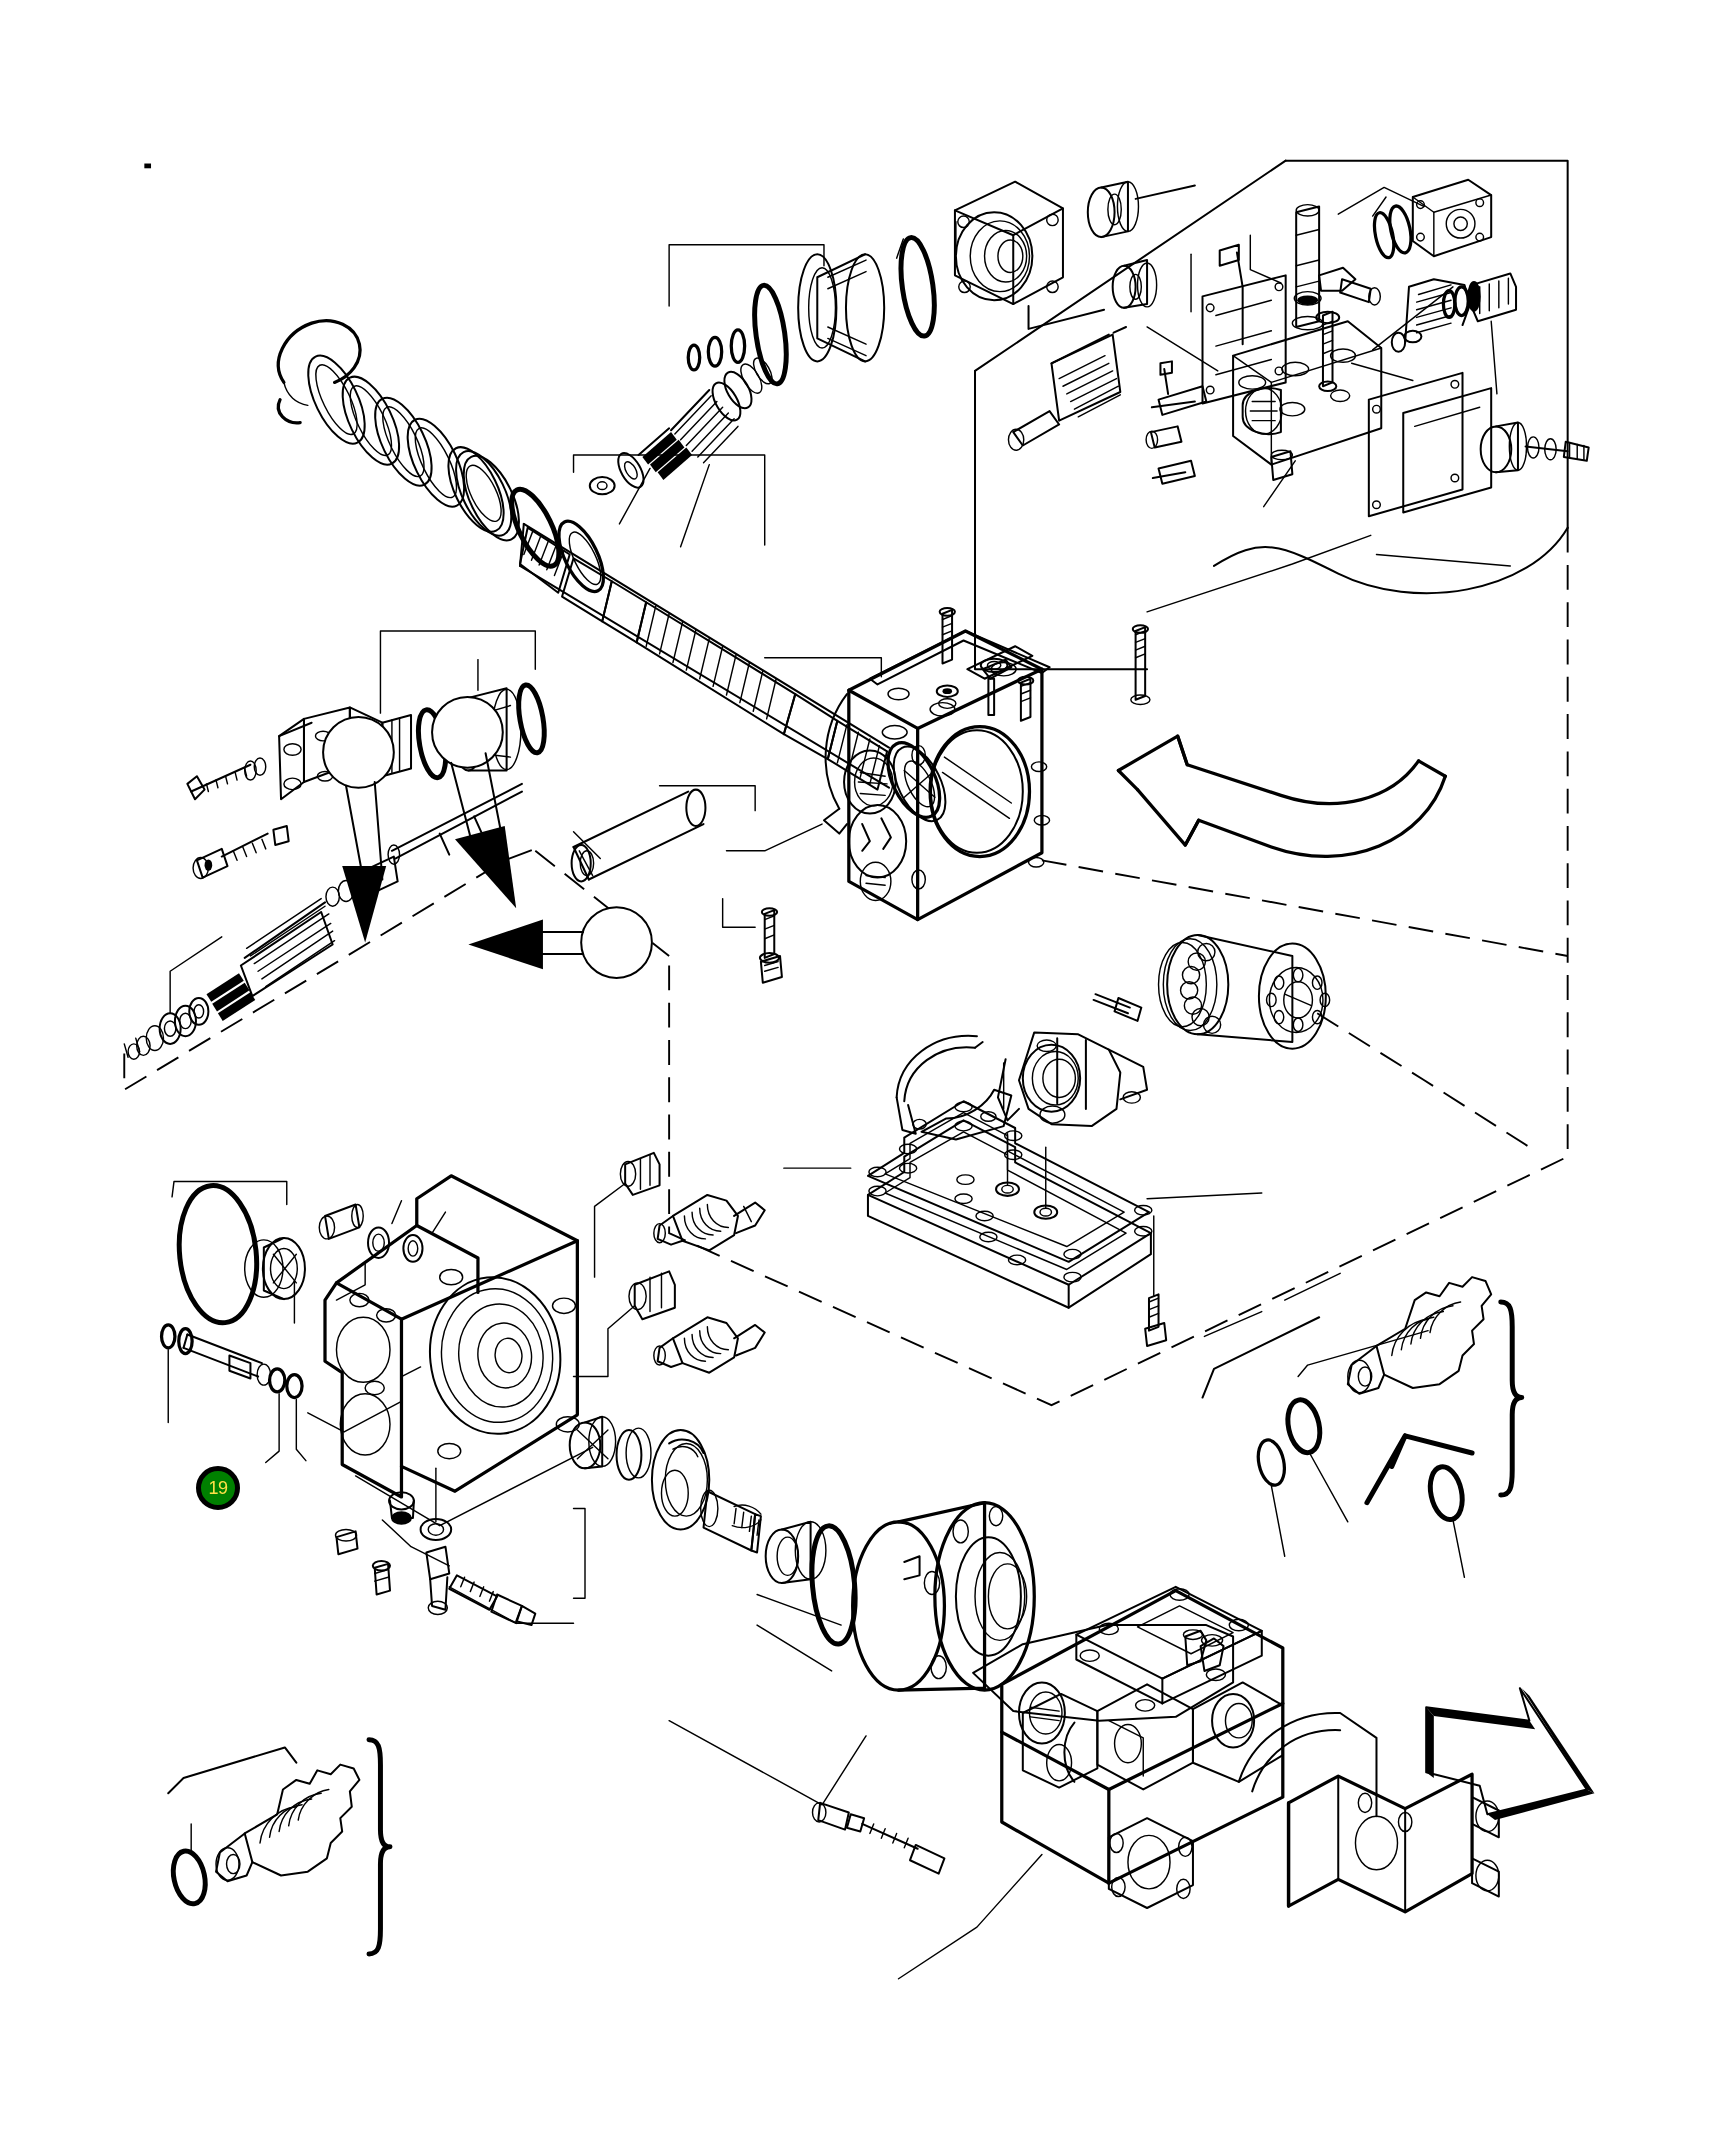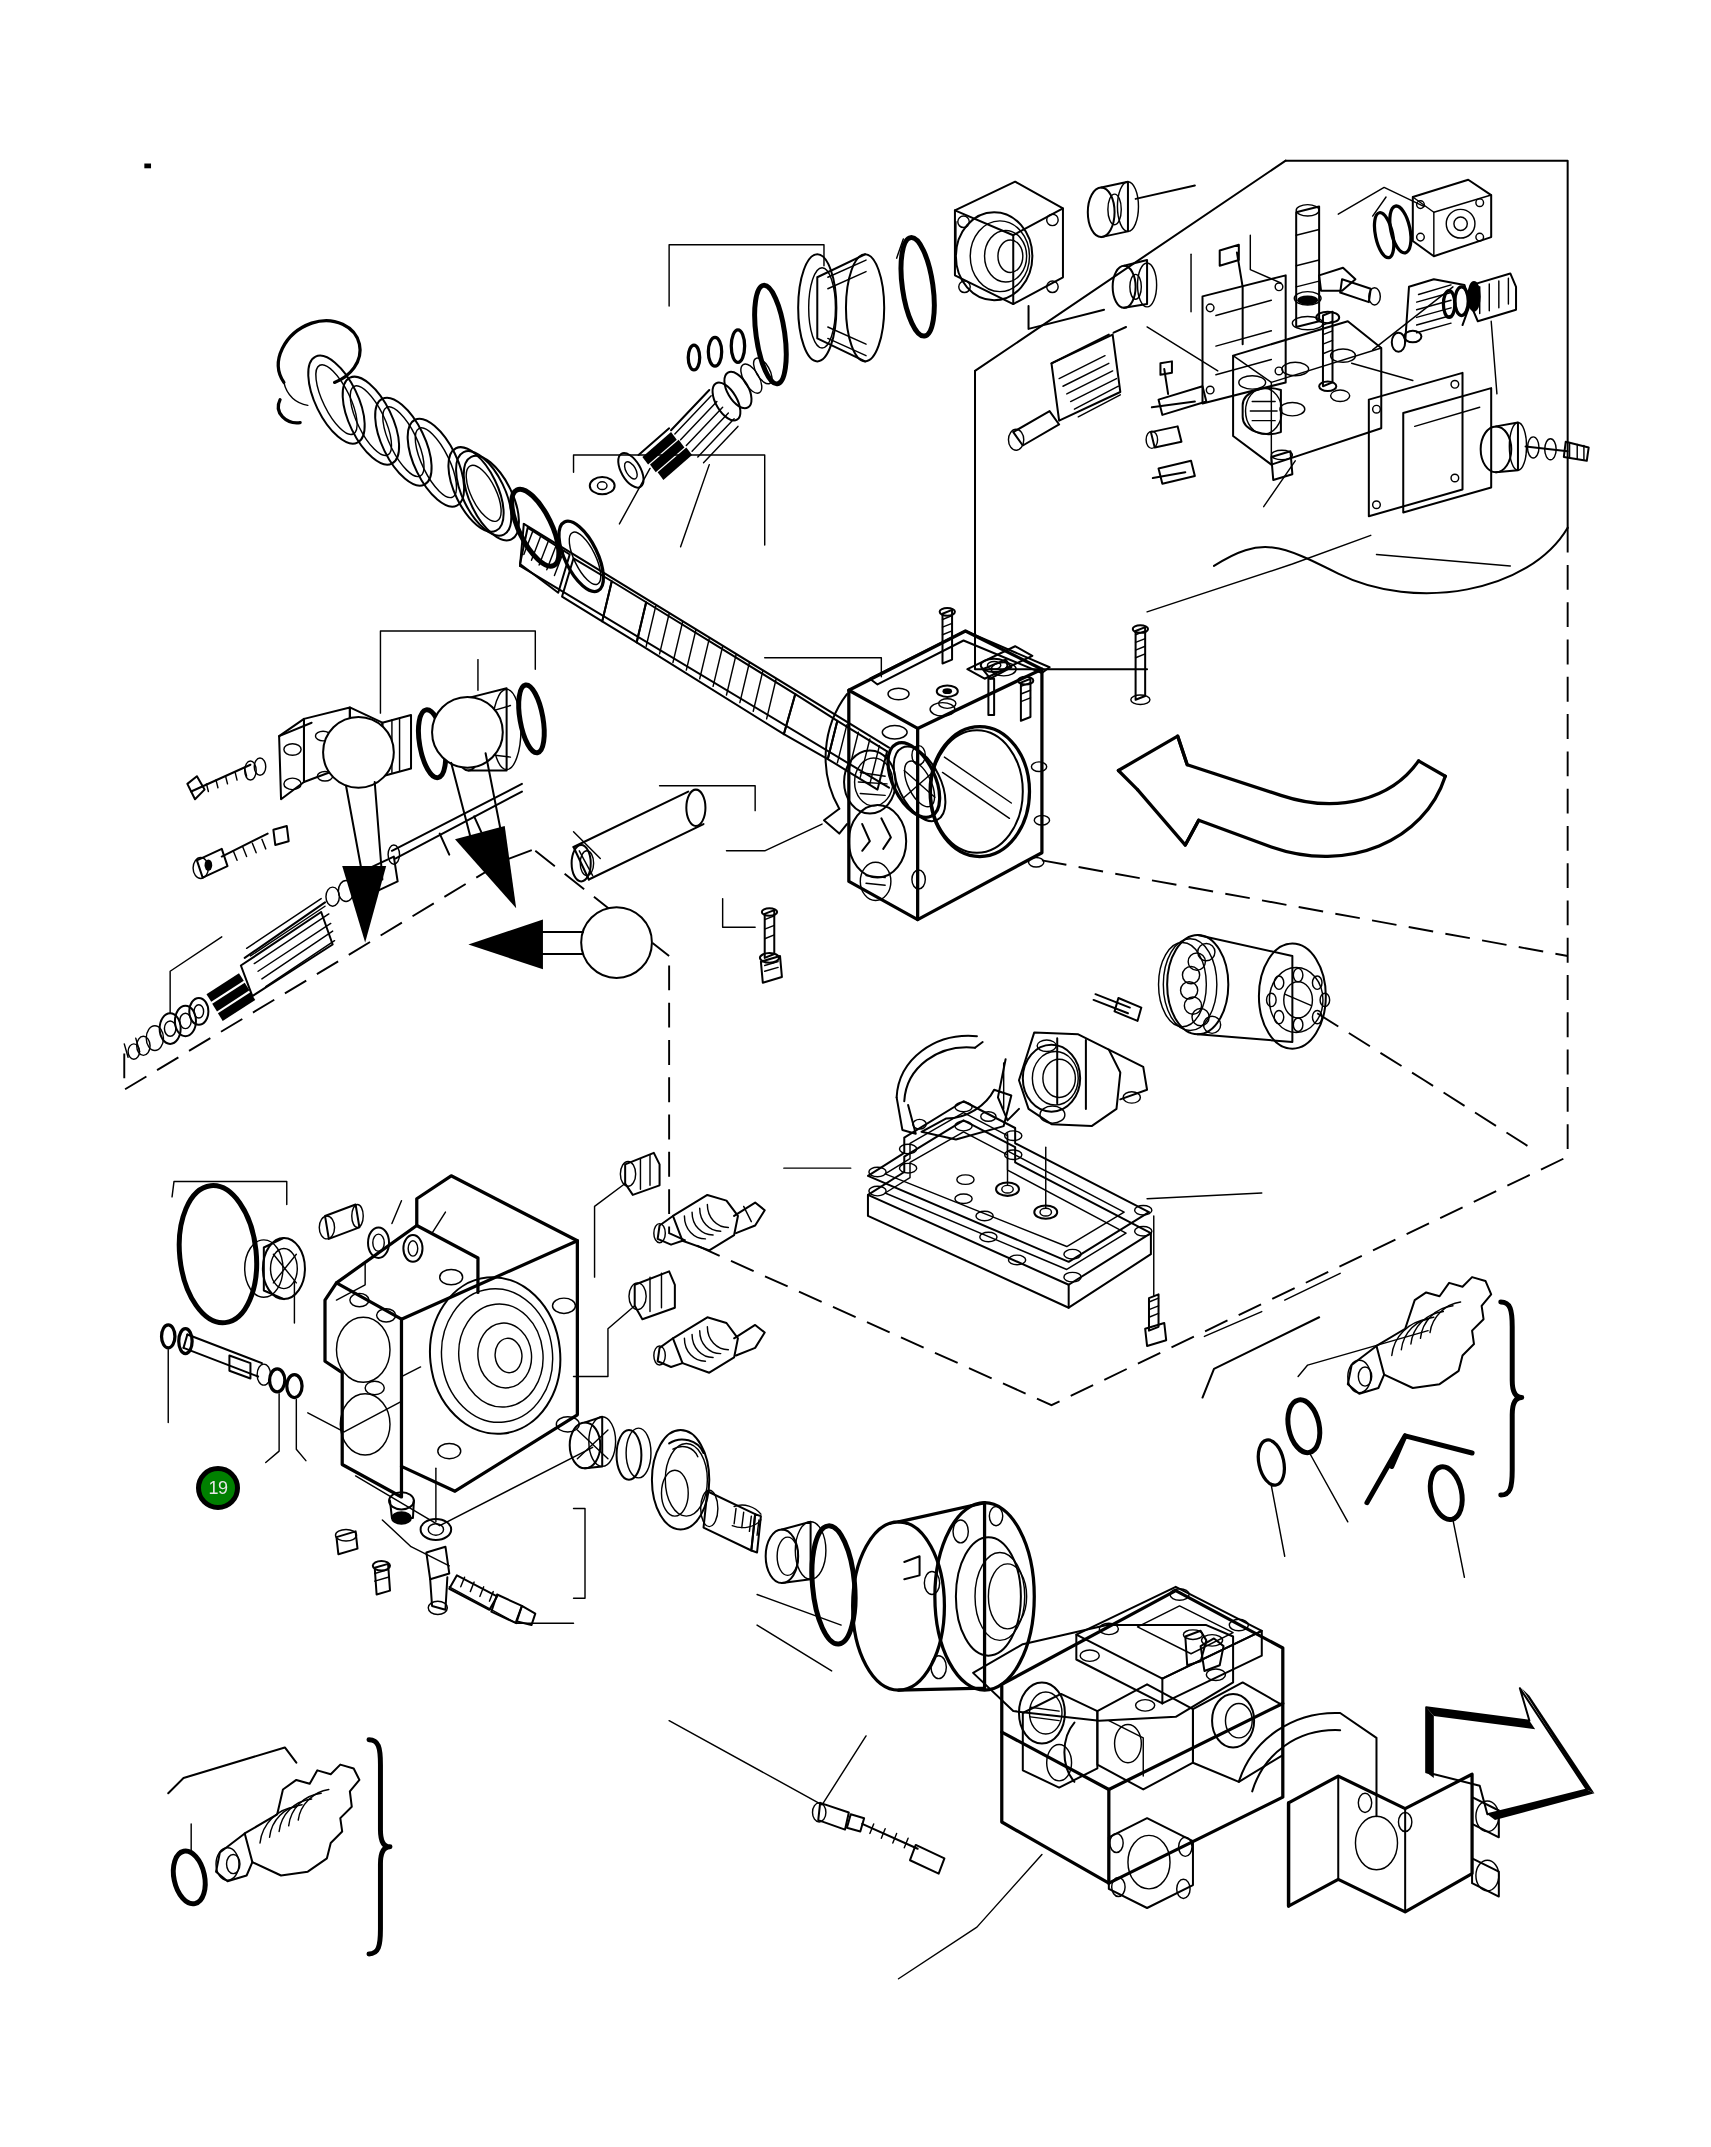--- a/index.html
+++ b/index.html
@@ -961,16 +961,16 @@
       <path class="lnh" d="M1190 826 L1240 884 L1254 858 L1330 886 C1410 914 1490 880 1512 812"></path>
       <path class="lnh" d="M1170 806 L1190 826"></path>
       <path class="lnh" d="M1232 770 L1242 800"></path>
       <path class="lnh" d="M1240 884 L1254 858"></path>
       <path class="lnh" d="M1484 796 L1512 812"></path>
     </g>
 
     </g>
   </svg>
 
-  <div class="marker-badge" style="left: 196px; top: 1466px; background: rgb(0, 128, 0); border-color: rgb(0, 0, 0); color: #e5e5e5;">19</div>
+  <div class="marker-badge" style="left: 196px; top: 1466px; background: rgb(0, 128, 0); border-color: rgb(0, 0, 0); color: #fde047;">19</div>
 
 </div>
 
 
 </body></html>

